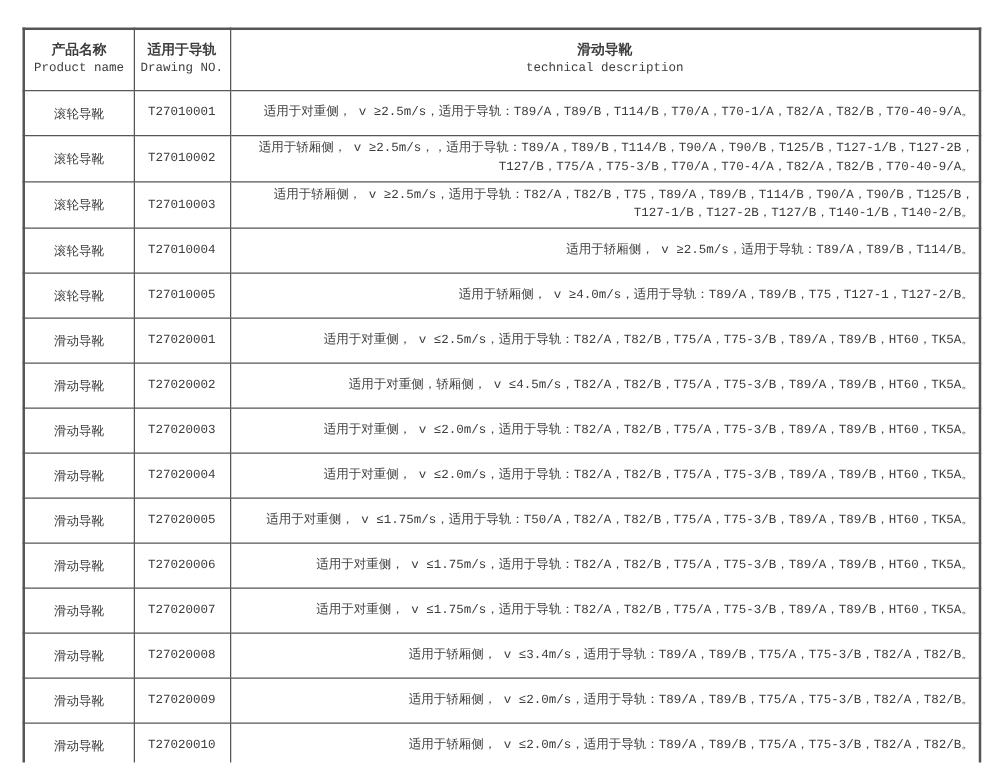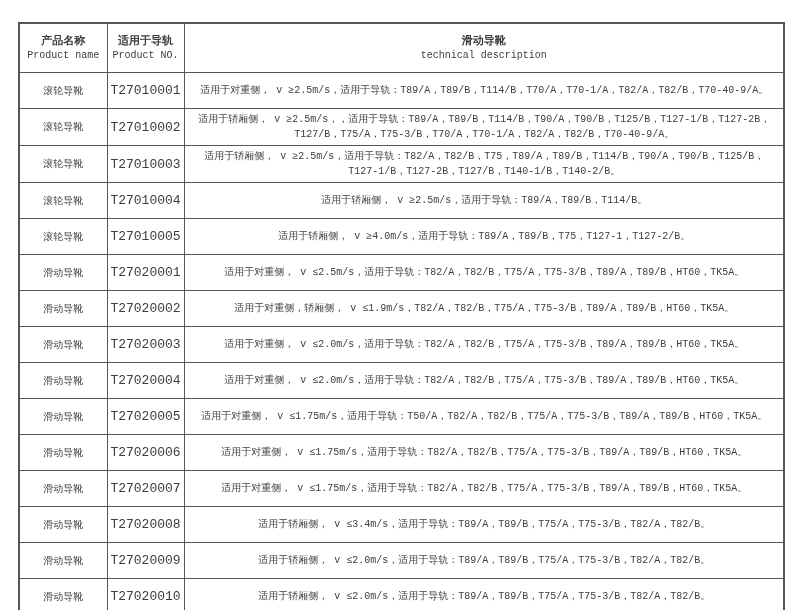--- a/index.html
+++ b/index.html
@@ -27,43 +27,43 @@
   th, td {
     border: 1px solid #565656;
     vertical-align: middle;
     overflow: hidden;
   }
   th { height: 44px; padding: 2px; text-align: center; font-weight: normal; }
   .hdr-zh { font-weight: bold; font-size: 11px; line-height: 16px; }
   .hdr-en { font-size: 10px; line-height: 14px; }
   td { height: 29px; }
   td.cell-name { text-align: center; font-size: 10px; }
-  td.cell-no   { text-align: center; font-size: 13px; }
-  td.cell-desc { text-align: center; padding: 3px 4px 3px 5px; font-size: 10px; margin-top: 12px; }
+  td.cell-no   { text-align: center; font-size: 10px; }
+  td.cell-desc { text-align: right; padding: 3px 4px 3px 5px; font-size: 10px; margin-top: 12px; }
   .desc-line { white-space: nowrap; overflow: hidden; line-height: 15px; }
 </style>
 </head>
 <body>
 
 <div class="page">
   <table class="catalog">
     <colgroup>
       <col class="c-name">
       <col class="c-no">
       <col class="c-desc">
     </colgroup>
     <thead>
       <tr>
         <th>
           <div class="hdr-zh">产品名称</div>
           <div class="hdr-en">Product name</div>
         </th>
         <th>
           <div class="hdr-zh">适用于导轨</div>
-          <div class="hdr-en">Product NO.</div>
+          <div class="hdr-en">Drawing NO.</div>
         </th>
         <th>
           <div class="hdr-zh">滑动导靴</div>
           <div class="hdr-en">technical description</div>
         </th>
       </tr>
     </thead>
     <tbody id="rows-body">
   <tr>
     <td class="cell-name">滚轮导靴</td>
@@ -71,21 +71,21 @@
     <td class="cell-desc">
             <div class="desc-line">适用于对重侧， v ≥2.5m/s，适用于导轨：T89/A，T89/B，T114/B，T70/A，T70-1/A，T82/A，T82/B，T70-40-9/A。</div>
           </td>
   </tr>
 
   <tr>
     <td class="cell-name">滚轮导靴</td>
     <td class="cell-no">T27010002</td>
     <td class="cell-desc">
             <div class="desc-line">适用于轿厢侧， v ≥2.5m/s，，适用于导轨：T89/A，T89/B，T114/B，T90/A，T90/B，T125/B，T127-1/B，T127-2B，</div>
-            <div class="desc-line">T127/B，T75/A，T75-3/B，T70/A，T70-1/A，T82/A，T82/B，T70-40-9/A。</div>
+            <div class="desc-line">T127/B，T75/A，T75-3/B，T70/A，T70-4/A，T82/A，T82/B，T70-40-9/A。</div>
           </td>
   </tr>
 
   <tr>
     <td class="cell-name">滚轮导靴</td>
     <td class="cell-no">T27010003</td>
     <td class="cell-desc">
             <div class="desc-line">适用于轿厢侧， v ≥2.5m/s，适用于导轨：T82/A，T82/B，T75，T89/A，T89/B，T114/B，T90/A，T90/B，T125/B，</div>
             <div class="desc-line">T127-1/B，T127-2B，T127/B，T140-1/B，T140-2/B。</div>
           </td>
@@ -112,21 +112,21 @@
     <td class="cell-no">T27020001</td>
     <td class="cell-desc">
             <div class="desc-line">适用于对重侧， v ≤2.5m/s，适用于导轨：T82/A，T82/B，T75/A，T75-3/B，T89/A，T89/B，HT60，TK5A。</div>
           </td>
   </tr>
 
   <tr>
     <td class="cell-name">滑动导靴</td>
     <td class="cell-no">T27020002</td>
     <td class="cell-desc">
-            <div class="desc-line">适用于对重侧，轿厢侧， v ≤1.9m/s，T82/A，T82/B，T75/A，T75-3/B，T89/A，T89/B，HT60，TK5A。</div>
+            <div class="desc-line">适用于对重侧，轿厢侧， v ≤4.5m/s，T82/A，T82/B，T75/A，T75-3/B，T89/A，T89/B，HT60，TK5A。</div>
           </td>
   </tr>
 
   <tr>
     <td class="cell-name">滑动导靴</td>
     <td class="cell-no">T27020003</td>
     <td class="cell-desc">
             <div class="desc-line">适用于对重侧， v ≤2.0m/s，适用于导轨：T82/A，T82/B，T75/A，T75-3/B，T89/A，T89/B，HT60，TK5A。</div>
           </td>
   </tr>

